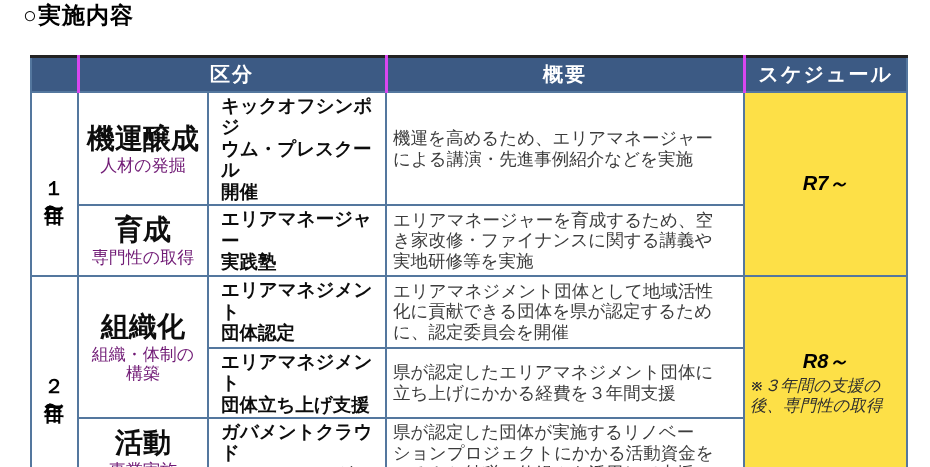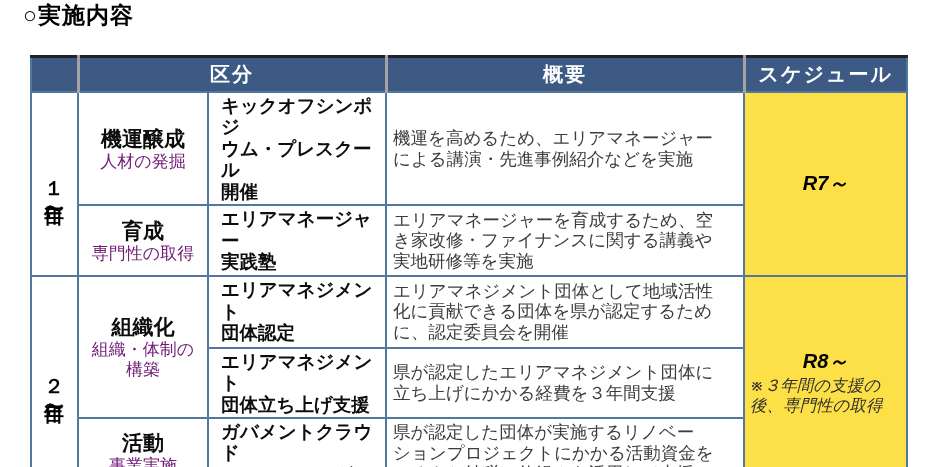--- a/index.html
+++ b/index.html
@@ -23,34 +23,34 @@
   col.c-title{width:178px;}
   col.c-ov{width:358px;}
   col.c-sched{width:163px;}
 
   th,td{border:2px solid #54779E;padding:0;overflow:hidden;}
   th{
     background:#3C5A84;color:#ffffff;
     font-size:20px;font-weight:bold;text-align:center;
     height:33px;letter-spacing:2px;
   }
-  th.divL{border-left:3px solid #a3a3a3;}
+  th.divL{border-left:3px solid #d946ef;}
 
   tr.h-r1{height:69px;} tr.h-r2{height:69px;}
   tr.h-r3{height:72px;} tr.h-r4{height:67px;} tr.h-r5{height:64px;}
 
   td.year{text-align:center;vertical-align:middle;background:#fff;}
   .vtext{
     writing-mode:vertical-rl;text-orientation:mixed;
     display:inline-block;margin:0 auto;
     font-size:20px;font-weight:bold;color:#000;
     line-height:1;letter-spacing:3px;
   }
   td.cat{text-align:center;vertical-align:middle;background:#fff;}
-  .cat-main{font-size:21px;font-weight:bold;color:#0d0d0d;line-height:1.2;}
+  .cat-main{font-size:28px;font-weight:bold;color:#0d0d0d;line-height:1.2;}
   .cat-sub{font-size:17px;color:#701a75;line-height:1.15;white-space:pre-line;margin-top:1px;}
 
   td.ttl{
     vertical-align:middle;text-align:left;background:#fff;
     font-size:18.5px;font-weight:bold;color:#0d0d0d;
   }
   .ttl-inner{white-space:pre-line;line-height:1.16;padding:2px 12px;}
 
   td.ov{
     vertical-align:middle;text-align:left;background:#fff;

